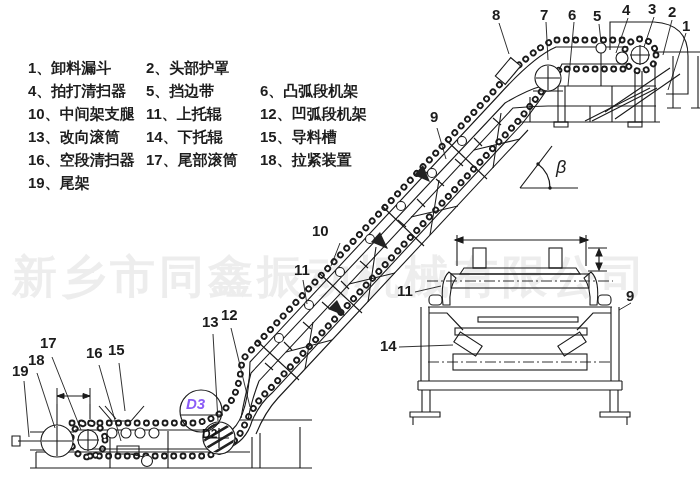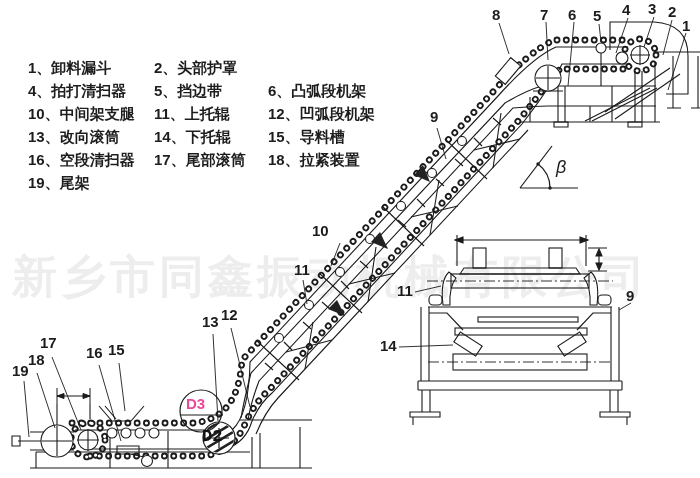--- a/index.html
+++ b/index.html
@@ -5,26 +5,26 @@
   html,body{margin:0;padding:0;background:#fff;}
   #app{position:relative;width:700px;height:478px;background:#ffffff;overflow:hidden;
        font-family:"Liberation Sans","DejaVu Sans",sans-serif;}
   .watermark{position:absolute;left:12px;top:247px;font-size:45px;font-weight:bold;
        letter-spacing:4px;color:rgba(80,80,80,0.10);white-space:nowrap;z-index:1;}
   svg.draw{position:absolute;left:0;top:0;z-index:2;}
   .legend{position:absolute;left:28px;top:56px;z-index:3;color:#1d1d1d;
        font-size:15px;font-weight:bold;}
   .lrow{display:flex;height:23px;line-height:23px;white-space:nowrap;}
   .lc1{width:118px;}
-  .lc2{width:114px;margin-left:8px;}
+  .lc2{width:114px;}
   .co{position:absolute;z-index:3;color:#1c1c1c;font-size:15px;font-weight:bold;
       white-space:nowrap;}
   .sym-beta{position:absolute;z-index:3;color:#1c1c1c;font-size:18px;font-style:italic;}
-  .sym-d3{position:absolute;z-index:3;color:#ec4899;font-size:15px;font-weight:bold;}
-  .sym-d2{position:absolute;z-index:3;color:#111;font-size:17px;font-weight:bold;font-family:Liberation Mono, monospace;}
+  .sym-d3{position:absolute;z-index:3;color:#8b5cf6;font-size:15px;font-weight:bold;font-style:italic;}
+  .sym-d2{position:absolute;z-index:3;color:#111;font-size:12px;font-weight:bold;}
 </style>
 </head>
 <body>
 
 <div id="app">
 
   <div class="watermark">新乡市同鑫振动机械有限公司</div>
 
   <svg class="draw" width="700" height="478" viewBox="0 0 700 478">
     <defs>

